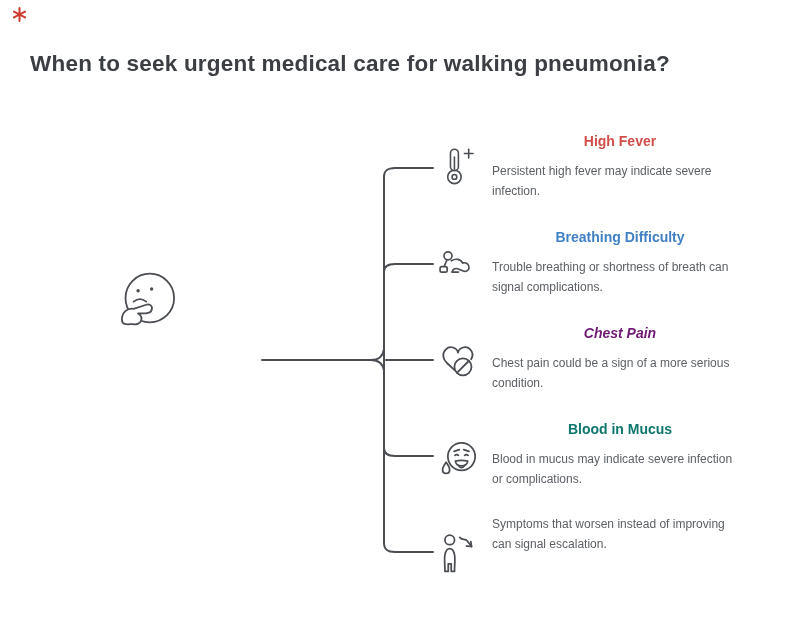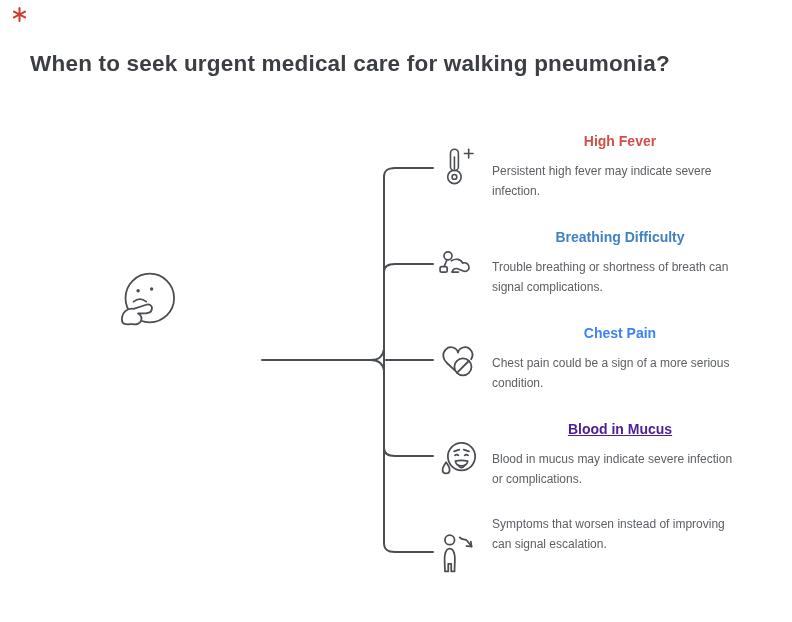--- a/index.html
+++ b/index.html
@@ -99,40 +99,40 @@
   <div class="item i3">
     <div class="icon-box">
       <svg class="glyph" width="40" height="36" viewBox="0 0 44 40">
         <path d="M22,10.5 C20.5,5 13,2.5 8.5,7 C4,11.5 5,18 10,22.5 L18.5,30.5"></path>
         <path d="M22,10.5 C23.5,5 31,2.5 35.5,7 C38.6,10.2 38.8,14.5 36.6,18"></path>
         <circle cx="27.5" cy="26.5" r="9.5" fill="#ffffff"></circle>
         <path d="M21,33 L34,20"></path>
       </svg>
     </div>
     <div class="text-col">
-      <div class="heading" style="color: #3b82f6;">Chest Pain</div>
+      <div class="heading" style="color: #701a75; font-style: italic;">Chest Pain</div>
       <p class="desc">Chest pain could be a sign of a more serious condition.</p>
     </div>
   </div>
 
   <div class="item i4">
     <div class="icon-box">
       <svg class="glyph" width="44" height="39" viewBox="0 0 50 44">
         <circle cx="29" cy="21" r="15.5"></circle>
         <path d="M20.5,15 L26.5,13"></path>
         <path d="M31.5,13 L37.5,15"></path>
         <path d="M21.5,19.5 Q23.5,17.8 25.5,19.5"></path>
         <path d="M32.5,19.5 Q34.5,17.8 36.5,19.5"></path>
         <path d="M22,26 Q29,24.5 36,26 Q35.5,31.5 29,31.5 Q22.5,31.5 22,26 Z"></path>
         <path d="M25.5,31 Q29,36.2 32.5,31"></path>
         <path d="M11.5,27.5 C14,31 15.5,33.5 15.5,35.8 C15.5,38.4 13.7,40 11.5,40 C9.3,40 7.5,38.4 7.5,35.8 C7.5,33.5 9,31 11.5,27.5 Z"></path>
       </svg>
     </div>
     <div class="text-col">
-      <div class="heading" style="color: #4c1d95; text-decoration: underline;">Blood in Mucus</div>
+      <div class="heading" style="color: #0f766e;">Blood in Mucus</div>
       <p class="desc">Blood in mucus may indicate severe infection or complications.</p>
     </div>
   </div>
 
   <div class="item i5">
     <div class="icon-box">
       <svg class="glyph" width="40" height="42" viewBox="0 0 46 48">
         <circle cx="13.5" cy="9" r="5.5"></circle>
         <path d="M8,45 C8,38 7,30 8,26 C9,21 11,19 13.5,19 C16,19 18,21 19,26 C20,30 19,38 19,45 L15.2,45 L15.2,36.5 L11.8,36.5 L11.8,45 Z"></path>
         <path d="M25,6 C28.5,10.5 31,6.5 34,10.5 L38.5,16.5"></path>

